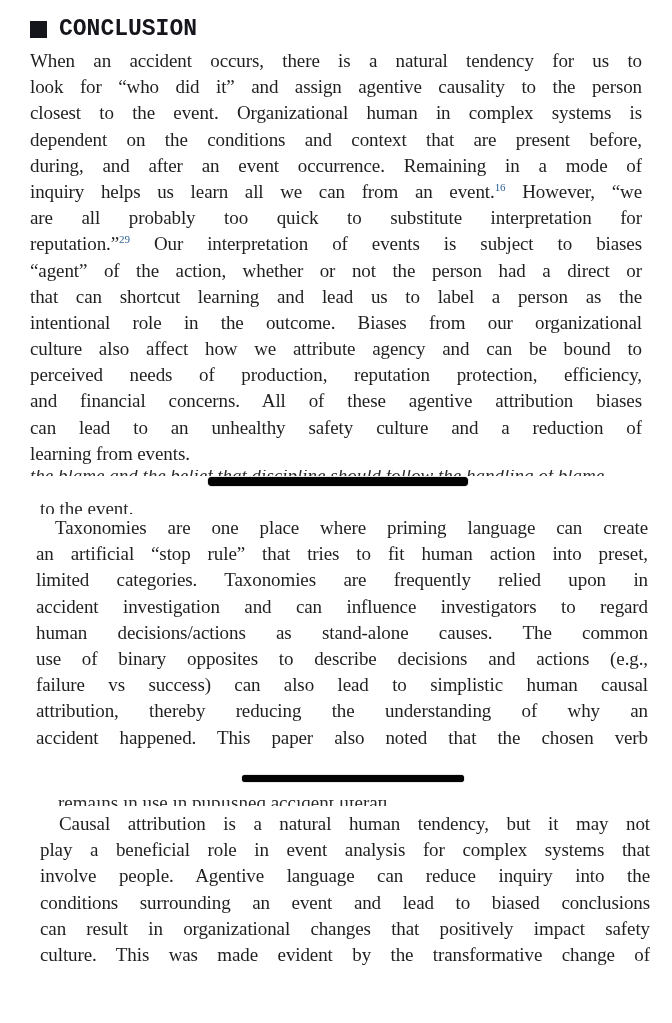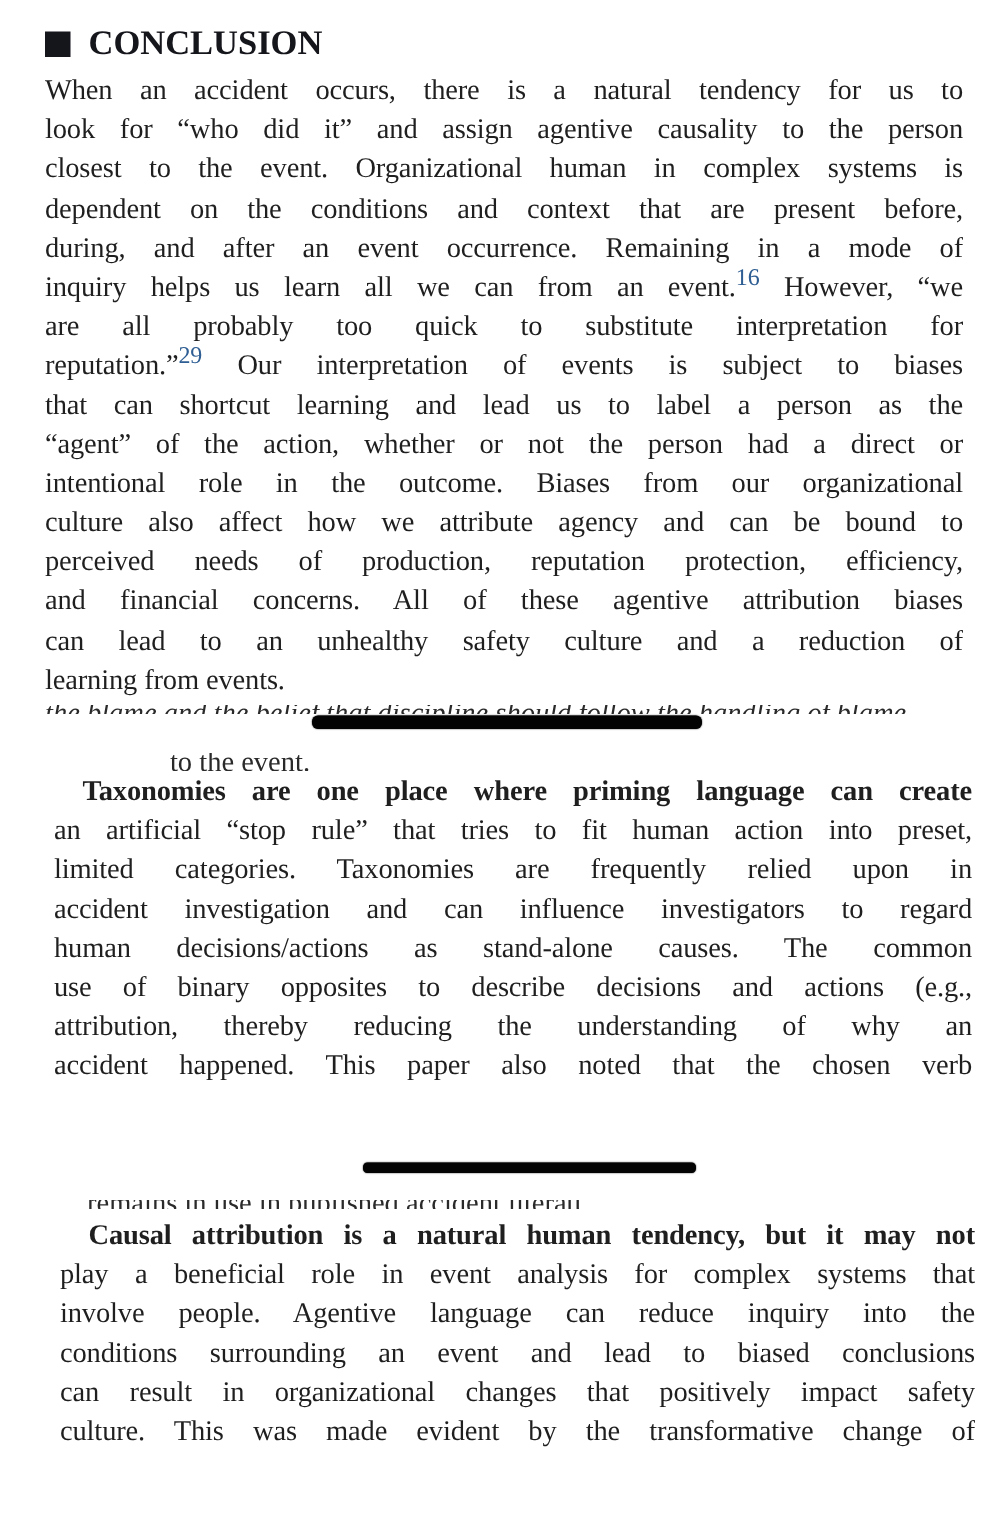--- a/index.html
+++ b/index.html
@@ -10,44 +10,44 @@
     overflow:hidden;
     font-family:"Liberation Serif","DejaVu Serif",serif;
     color:#1f1f1f;
   }
   .abs{position:absolute;}
 
   
   .heading{
     left:30px;top:17px;
     display:flex;align-items:center;
-    font-family:Liberation Serif, serif;
+    font-family:Liberation Mono, monospace;
   }
   .sq{
     width:17px;height:17px;background:#15151c;
     display:inline-block;margin-right:12px;flex:0 0 auto;
   }
   .heading h1{
     margin:0;font-size:23px;font-weight:700;color:#15151c;
     letter-spacing:0px;line-height:24px;
   }
 
   
   .para{width:612px;}
   .tline{
     font-size:19px;
     line-height:26.2px;height:26.2px;
     letter-spacing:-0.1px;
     text-align:justify;text-align-last:justify;
     overflow:hidden;white-space:normal;
   }
   .tline.lastline{text-align-last:left;}
-  .tline.indent{padding-left:19px;font-weight:bold;}
+  .tline.indent{padding-left:19px;}
   sup.cite{
-    font-size:16px;
+    font-size:11px;
     vertical-align:super;line-height:0;
     color:#2e5e93;
   }
 
   
   .sliver{overflow:hidden;}
   .sliver .inner{
     font-size:19px;line-height:26.2px;white-space:nowrap;
     color:#2a2a2a;
   }
@@ -65,47 +65,48 @@
 
 <div class="abs para" style="left:30px;top:48px;">
   <div class="tline">When an accident occurs, there is a natural tendency for us to</div>
   <div class="tline">look for “who did it” and assign agentive causality to the person</div>
   <div class="tline">closest to the event. Organizational human in complex systems is</div>
   <div class="tline">dependent on the conditions and context that are present before,</div>
   <div class="tline">during, and after an event occurrence. Remaining in a mode of</div>
   <div class="tline"><span>inquiry helps us learn all we can from an event.</span><sup class="cite">16</sup><span> However, “we</span></div>
   <div class="tline">are all probably too quick to substitute interpretation for</div>
   <div class="tline"><span>reputation.”</span><sup class="cite">29</sup><span> Our interpretation of events is subject to biases</span></div>
+  <div class="tline">“agent” of the action, whether or not the person had a direct or</div>
   <div class="tline">that can shortcut learning and lead us to label a person as the</div>
-  <div class="tline">“agent” of the action, whether or not the person had a direct or</div>
   <div class="tline">intentional role in the outcome. Biases from our organizational</div>
   <div class="tline">culture also affect how we attribute agency and can be bound to</div>
   <div class="tline">perceived needs of production, reputation protection, efficiency,</div>
   <div class="tline">and financial concerns. All of these agentive attribution biases</div>
   <div class="tline">can lead to an unhealthy safety culture and a reduction of</div>
   <div class="tline lastline">learning from events.</div>
 </div>
 
 <div class="abs sliver" style="left:30px;top:470px;width:612px;height:6px;font-style:italic;">
   <div class="inner" style="margin-top:-7px;">the blame and the belief that discipline should follow the handling of blame</div>
 </div>
 
 <div class="abs bar" style="left:208px;top:477px;width:260px;height:9px;"></div>
 
 <div class="abs sliver" style="left:40px;top:502px;width:240px;height:12px;">
-  <div class="inner" style="margin-top:-6px;text-align:center;">to the event.</div>
+  <div class="inner" style="margin-top:-6px;">to the event.</div>
 </div>
 
 <div class="abs para" style="left:36px;top:515px;">
   <div class="tline indent">Taxonomies are one place where priming language can create</div>
   <div class="tline">an artificial “stop rule” that tries to fit human action into preset,</div>
   <div class="tline">limited categories. Taxonomies are frequently relied upon in</div>
   <div class="tline">accident investigation and can influence investigators to regard</div>
   <div class="tline">human decisions/actions as stand-alone causes. The common</div>
   <div class="tline">use of binary opposites to describe decisions and actions (e.g.,</div>
+  <div class="tline">failure vs success) can also lead to simplistic human causal</div>
   <div class="tline">attribution, thereby reducing the understanding of why an</div>
   <div class="tline">accident happened. This paper also noted that the chosen verb</div>
 </div>
 
 <div class="abs bar" style="left:242px;top:775px;width:222px;height:7px;border-radius:3px;"></div>
 
 <div class="abs sliver" style="left:58px;top:800px;width:330px;height:6px;">
   <div class="inner" style="margin-top:-10px;">remains in use in published accident literature.</div>
 </div>
 

